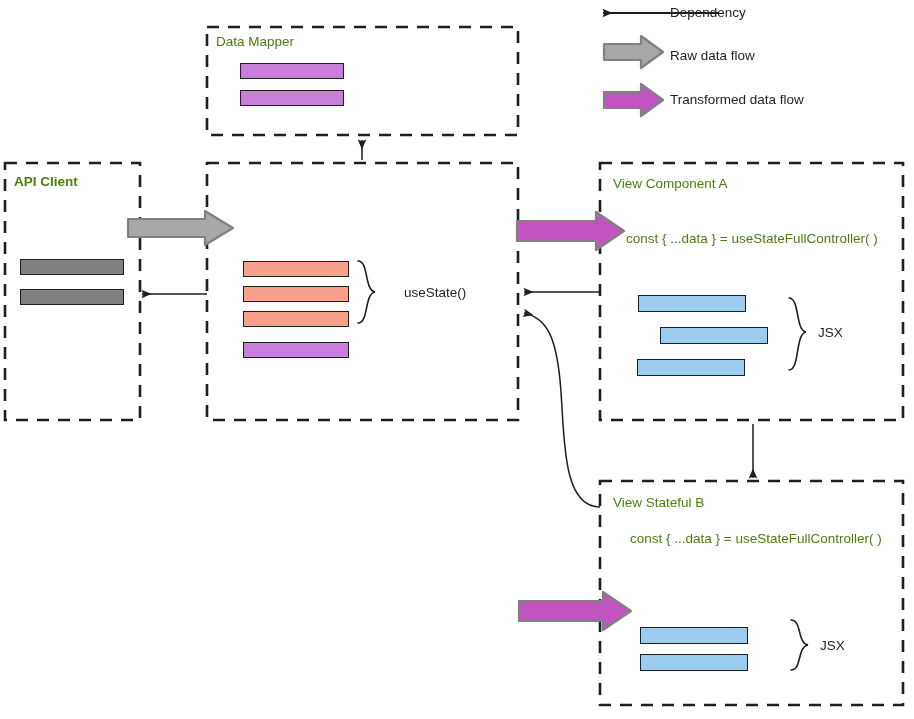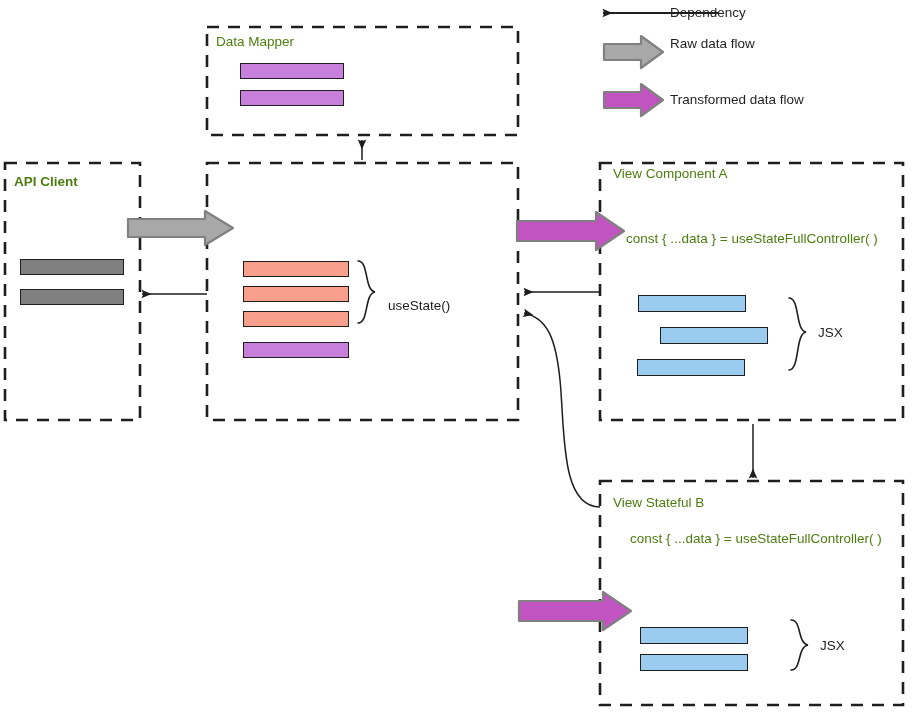--- a/index.html
+++ b/index.html
@@ -92,32 +92,32 @@
     </g>
     <g>
       <path d="M604,44 L641,44 L641,36 L663,52 L641,68 L641,60 L604,60 Z" fill="#A8A8A8" stroke="#808080" stroke-width="2.2" stroke-linejoin="round"></path>
     </g>
     <g>
       <path d="M604,92 L641,92 L641,84 L663,100 L641,116 L641,108 L604,108 Z" fill="#C254C2" stroke="#808080" stroke-width="2.2" stroke-linejoin="round"></path>
     </g>
   </svg>
 
   <div class="legend-lbl" style="left:670px;top:5px;">Dependency</div>
-  <div class="legend-lbl" style="left:670px;top:36px;">Raw data flow</div>
+  <div class="legend-lbl" style="left:670px;top:48px;">Raw data flow</div>
   <div class="legend-lbl" style="left:670px;top:92px;">Transformed data flow</div>
 
   <div class="lbl" style="left:216px;top:34px;">Data Mapper</div>
   <div class="lbl" style="left:14px;top:174px;font-weight:bold;">API Client</div>
-  <div class="lbl" style="left:613px;top:166px;text-align:right;">View Component A</div>
+  <div class="lbl" style="left:613px;top:176px;text-align:right;">View Component A</div>
   <div class="lbl" style="left:613px;top:495px;">View Stateful B</div>
 
   <div class="code" style="left:626px;top:231px;">const { ...data } = useStateFullController( )</div>
   <div class="code" style="left:630px;top:531px;">const { ...data } = useStateFullController( )</div>
 
-  <div class="brace-lbl" style="left:388px;top:285px;margin-top:13px;">useState()</div>
+  <div class="brace-lbl" style="left:404px;top:285px;">useState()</div>
   <div class="brace-lbl" style="left:818px;top:325px;">JSX</div>
   <div class="brace-lbl" style="left:820px;top:638px;">JSX</div>
 
   <div class="bar bar-purple" style="left:240px;top:63px;width:104px;height:16px;"></div>
   <div class="bar bar-purple" style="left:240px;top:90px;width:104px;height:16px;"></div>
 
   <div class="bar bar-gray" style="left:20px;top:259px;width:104px;height:16px;"></div>
   <div class="bar bar-gray" style="left:20px;top:289px;width:104px;height:16px;"></div>
 
   <div class="bar bar-salmon" style="left:243px;top:261px;width:106px;height:16px;"></div>

